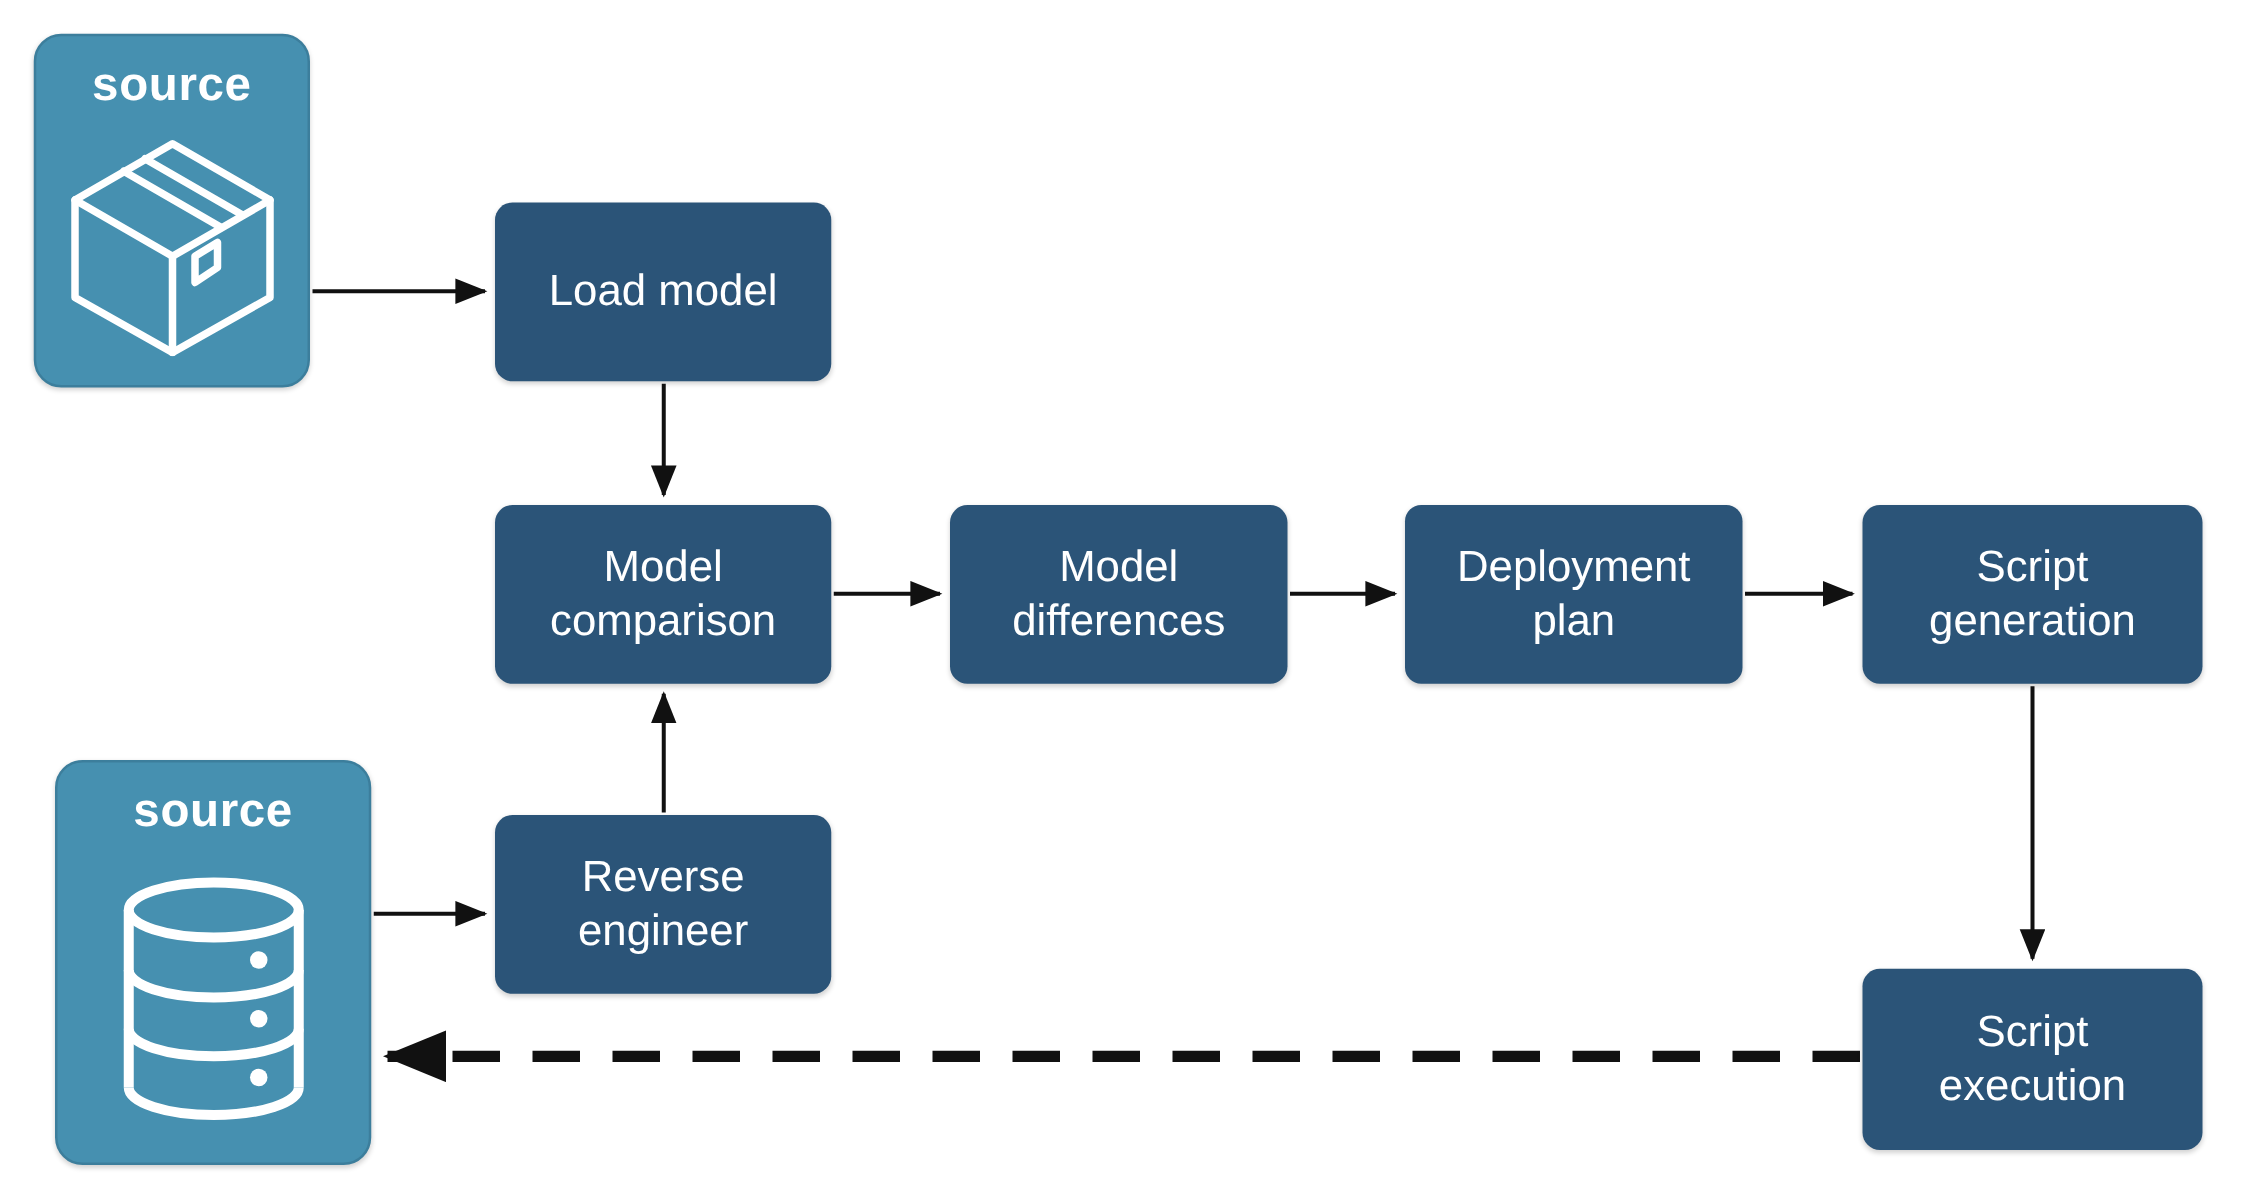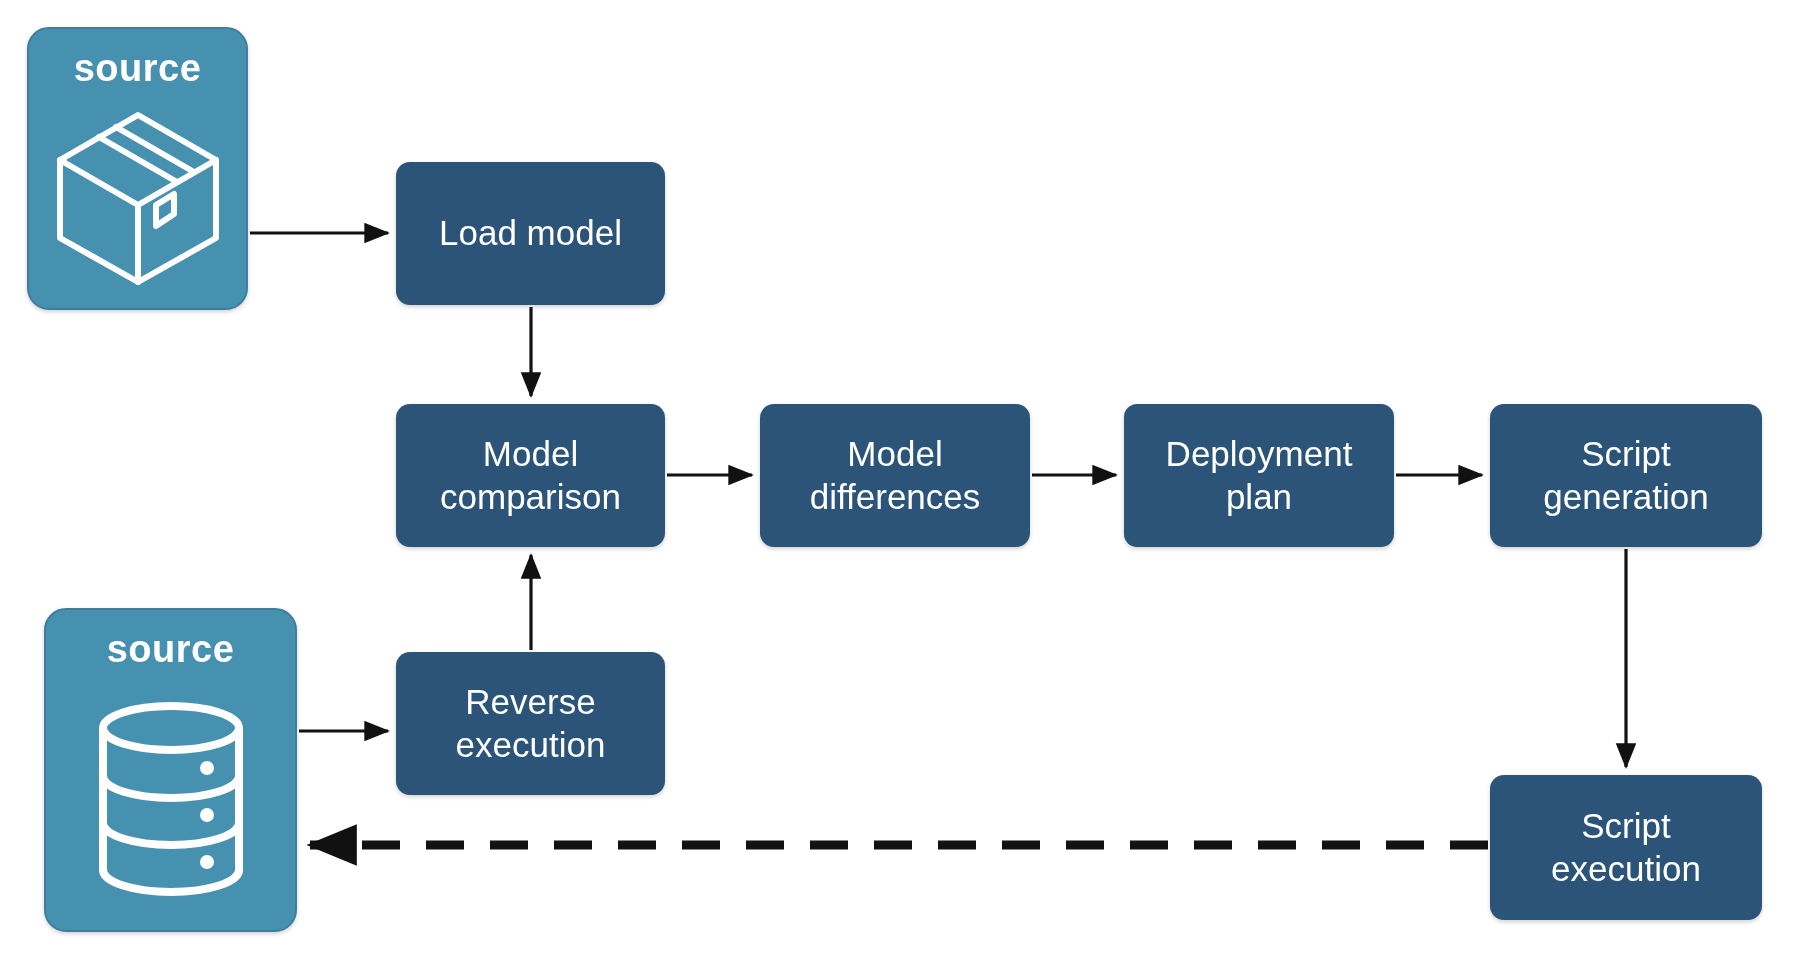--- a/index.html
+++ b/index.html
@@ -142,18 +142,18 @@
   <div class="node" style="left:760px; top:404px; width:270px; height:143px;">Model
 differences</div>
 
   <div class="node" style="left:1124px; top:404px; width:270px; height:143px;border-radius:13px;">Deployment
 plan</div>
 
   <div class="node" style="left:1490px; top:404px; width:272px; height:143px;">Script
 generation</div>
 
   <div class="node" style="left:396px; top:652px; width:269px; height:143px;">Reverse
-execution</div>
+engineer</div>
 
   <div class="node" style="left:1490px; top:775px; width:272px; height:145px;">Script
 execution</div>
 
 </div>
 
 </body></html>

